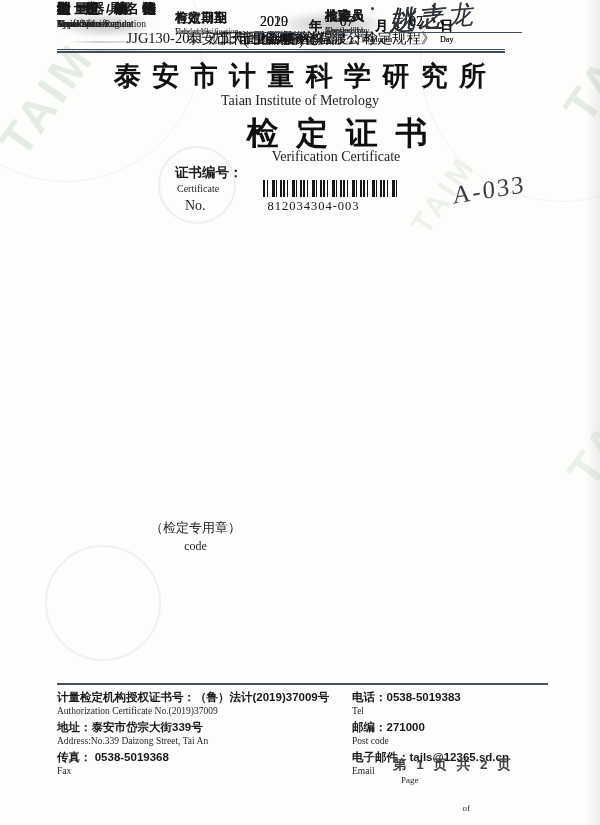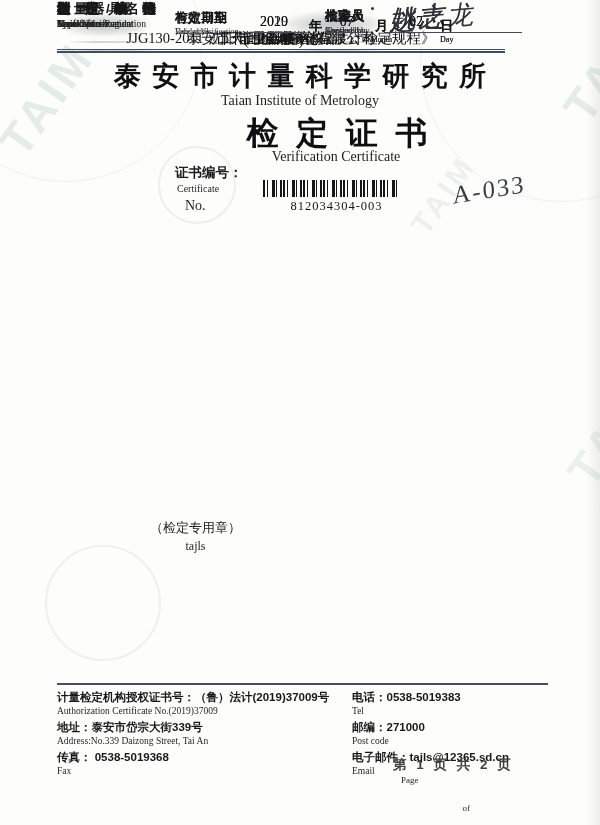--- a/index.html
+++ b/index.html
@@ -29,21 +29,21 @@
   .cert-label-cn{position:absolute;left:175px;top:164px;font-size:13.5px;font-weight:bold;}
   .cert-label-en{position:absolute;left:177px;top:183px;font-size:10px;font-family:"Liberation Serif",serif;color:#26262a;}
   .cert-label-no{position:absolute;left:177px;top:198px;font-size:14px;font-family:"Liberation Serif",serif;color:#26262a;margin-left:8px;}
   .barcode{position:absolute;left:263px;top:180px;width:137px;height:17px;
     background:repeating-linear-gradient(90deg,
       #161618 0 2px,transparent 2px 4px,
       #161618 4px 5px,transparent 5px 9px,
       #161618 9px 12px,transparent 12px 13px,
       #161618 13px 14px,transparent 14px 17px,
       #161618 17px 19px,transparent 19px 20px);}
-  .barcode-num{position:absolute;left:264px;top:199px;width:145px;text-align:center;
+  .barcode-num{position:absolute;left:241px;top:199px;width:145px;text-align:center;
     font-family:"Liberation Serif",serif;font-size:12.5px;letter-spacing:1px;color:#141416;}
   .hand{color:#3a3e46;font-family:"Liberation Serif",serif;}
   .hand-code{position:absolute;left:452px;top:176px;font-size:25px;transform:rotate(-9deg) skewX(-6deg);letter-spacing:2px;}
 
   
   .field-row{position:absolute;left:57px;width:448px;height:26px;display:flex;flex-direction:column;}
   .field-row:nth-of-type(1){top:226px}.field-row:nth-of-type(2){top:261px}
   .field-row:nth-of-type(3){top:296px}.field-row:nth-of-type(4){top:329px}
   .field-row:nth-of-type(5){top:364px}.field-row:nth-of-type(6){top:399px}
   .field-row:nth-of-type(7){top:434px}
@@ -174,21 +174,21 @@
   <div class="field-row">
     <div class="f-label">
         <div class="f-cn">检 定 结 论</div>
         <div class="f-en">Conclusion</div>
       </div>
     <div class="f-value">合格</div>
   </div>
 
   <div class="stamp-block">
     <div class="stamp-cn">（检定专用章）</div>
-    <div class="stamp-en">tajls</div>
+    <div class="stamp-en">code</div>
   </div>
 
   <div class="sig-row">
     <div class="s-label">
         <div class="s-cn">批准人</div>
         <div class="s-en">Approved by</div>
       </div>
     <div class="s-line">
         <span class="s-hand">姚志</span>
       </div>

